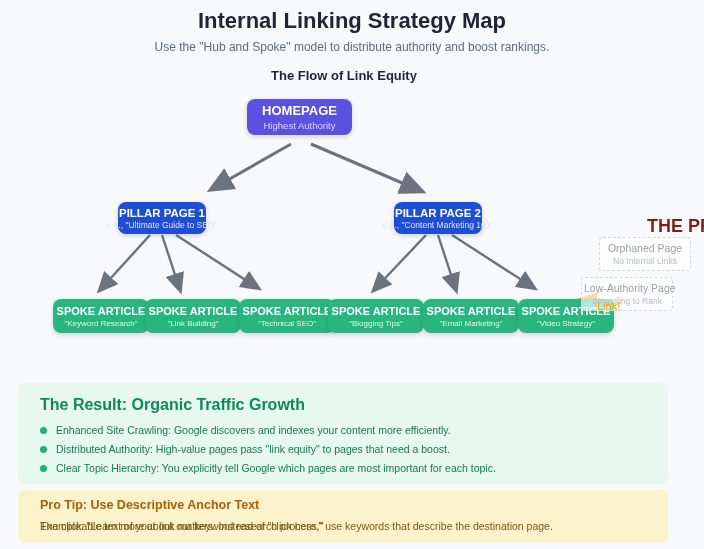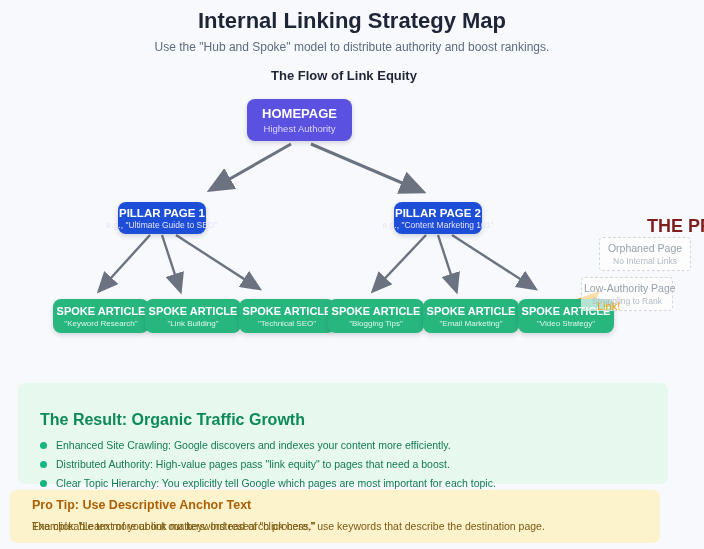--- a/index.html
+++ b/index.html
@@ -28,21 +28,21 @@
 
   
   .node {
     position:absolute; display:flex; flex-direction:column;
     align-items:center; justify-content:center;
     border-radius:8px; box-shadow:0 2px 5px rgba(30,37,55,.18);
   }
   .node .node-title { font-weight:bold; color:#ffffff; white-space:nowrap; }
   .node .node-sub   { white-space:nowrap; }
 
-  .homepage { left:247px; top:99px;  width:105px; height:42px; background:#5a51e0; }
+  .homepage { left:247px; top:99px;  width:105px; height:36px; background:#5a51e0; }
   .homepage .node-title { font-size:13px; }
   .homepage .node-sub   { font-size:9.5px; color:#ded9fb; margin-top:2px; }
 
   .pillar { width:88px; height:32px; background:#1d4ed8; }
   .pillar-1 { left:118px; top:202px; }
   .pillar-2 { left:394px; top:202px; }
   .pillar .node-title { font-size:11.5px; }
   .pillar .node-sub   { font-size:8.5px; color:#e6e1fc; margin-top:1px; }
 
   .spoke { width:96px; height:34px; background:#28b67f; }
@@ -74,33 +74,33 @@
   .problem-box .pb-sub   { font-size:8.5px; color:#b3bac4; margin-top:2px; white-space:nowrap; }
 
   .fix-label {
     position:absolute; left:597px; top:300px;
     font-size:11px; font-weight:normal; color:#f59e0b; white-space:nowrap;
   }
 
   
   .result {
     position:absolute; left:18px; top:383px; width:650px; height:101px;
-    background:#e7f8ef; border-radius:7px; padding:28px 22px;
+    background:#e7f8ef; border-radius:7px; padding:13px 22px;
   }
   .result-heading { font-size:16px; font-weight:bold; color:#0c8a57; margin-bottom:10px; }
   .bullet { display:flex; align-items:center; margin-top:7px; }
   .bullet .dot {
     width:7px; height:7px; border-radius:50%; background:#17b57f;
     margin-right:9px; flex:none;
   }
   .bullet .bullet-text { font-size:10.5px; color:#147a55; }
 
   
   .protip {
-    position:absolute; left:10px; top:490px; width:650px; height:53px;
+    position:absolute; left:18px; top:490px; width:650px; height:53px;
     background:#fcf2cb; border-radius:7px; padding:8px 22px;
   }
   .protip-heading { font-size:12.5px; font-weight:bold; color:#ad5f06; }
   .protip-body { position:relative; margin-top:8px; height:14px; }
   .protip-body .overlap {
     position:absolute; left:0; top:0; white-space:nowrap;
     font-size:10.5px; color:#7c5a12;
   }
 </style>
 </head>

